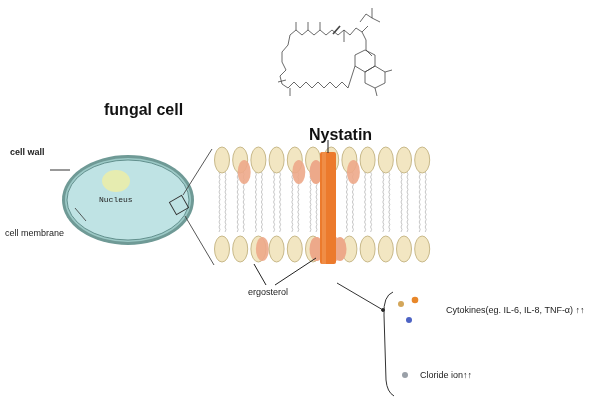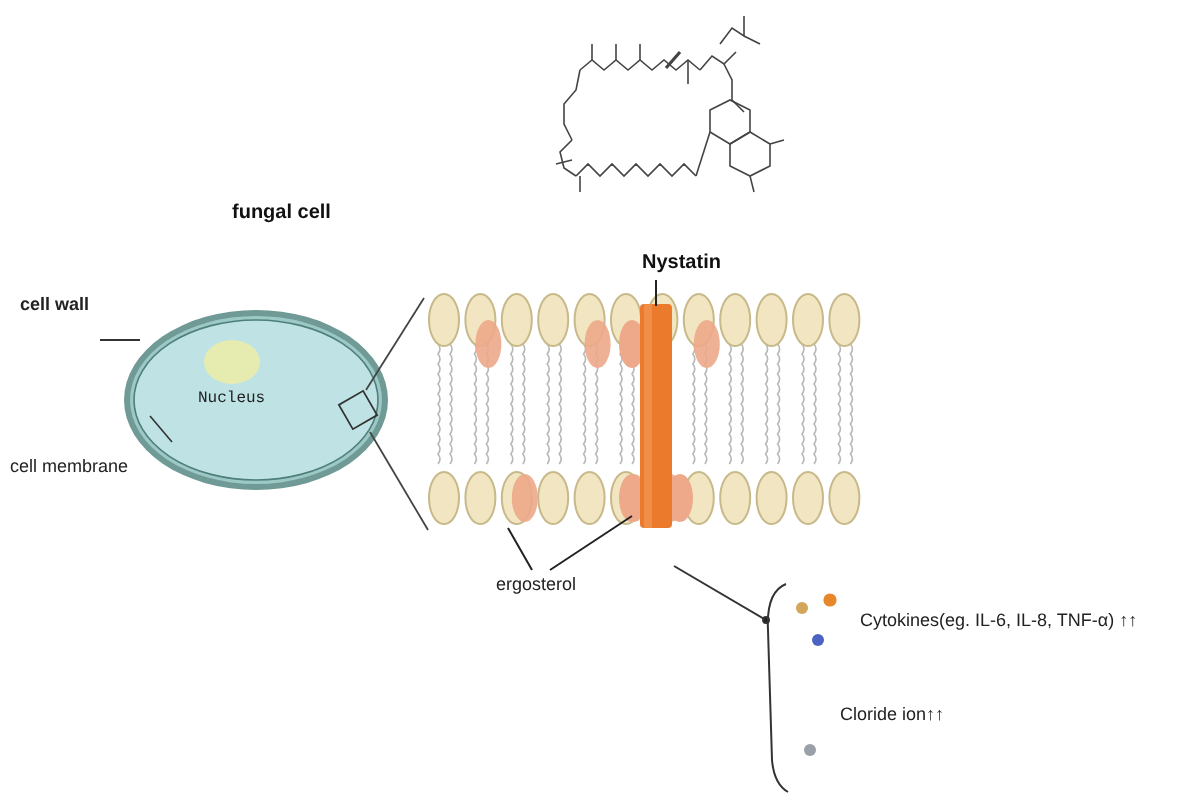--- a/index.html
+++ b/index.html
@@ -1,18 +1,18 @@
 <!DOCTYPE html>
 <html><head>
 <meta charset="utf-8">
 <style>
   html, body { margin: 0; padding: 0; background: #ffffff; }
   body { width: 600px; height: 400px; position: relative; overflow: hidden; font-family: "Liberation Sans", sans-serif; }
   .lbl { position: absolute; font-size: 9px; color: #222; white-space: nowrap; }
-  .lbl.bold { font-weight: bold; font-size: 10px; color: #111; margin-left: 12px; }
+  .lbl.bold { font-weight: bold; font-size: 16px; color: #111; }
   svg { position: absolute; left: 0; top: 0; }
 </style>
 </head>
 <body>
 
 <svg width="600" height="400" viewBox="0 0 600 400">
 
   <g stroke="#444" stroke-width="0.8" fill="none">
     <polyline points="290,35 296,30 302,35 308,30 314,35 320,30 326,35 332,30 338,35 344,30 350,35"></polyline>
     <line x1="296" y1="30" x2="296" y2="22"></line>
@@ -133,14 +133,14 @@
     <circle cx="405" cy="375" r="3" fill="#9aa0a8"></circle>
   </g>
 </svg>
 
 <div class="lbl bold" style="left:104px; top:101px;">fungal cell</div>
 <div class="lbl" style="left:10px; top:147px;font-weight:bold;">cell wall</div>
 <div class="lbl" style="left:5px; top:228px;">cell membrane</div>
 <div class="lbl" style="left:99px; top:195px; font-size:8px;font-family:Liberation Mono, monospace;">Nucleus</div>
 <div class="lbl bold" style="left:309px; top:126px;text-align:center;">Nystatin</div>
 <div class="lbl" style="left:248px; top:287px;">ergosterol</div>
-<div class="lbl" style="left:430px; top:305px;">Cytokines(eg. IL-6,  IL-8,  TNF-α) ↑↑</div>
-<div class="lbl" style="left:420px; top:352px;">Cloride ion↑↑</div>
+<div class="lbl" style="left:446px; top:305px;">Cytokines(eg. IL-6,  IL-8,  TNF-α) ↑↑</div>
+<div class="lbl" style="left:420px; top:370px;">Cloride ion↑↑</div>
 
 </body></html>

